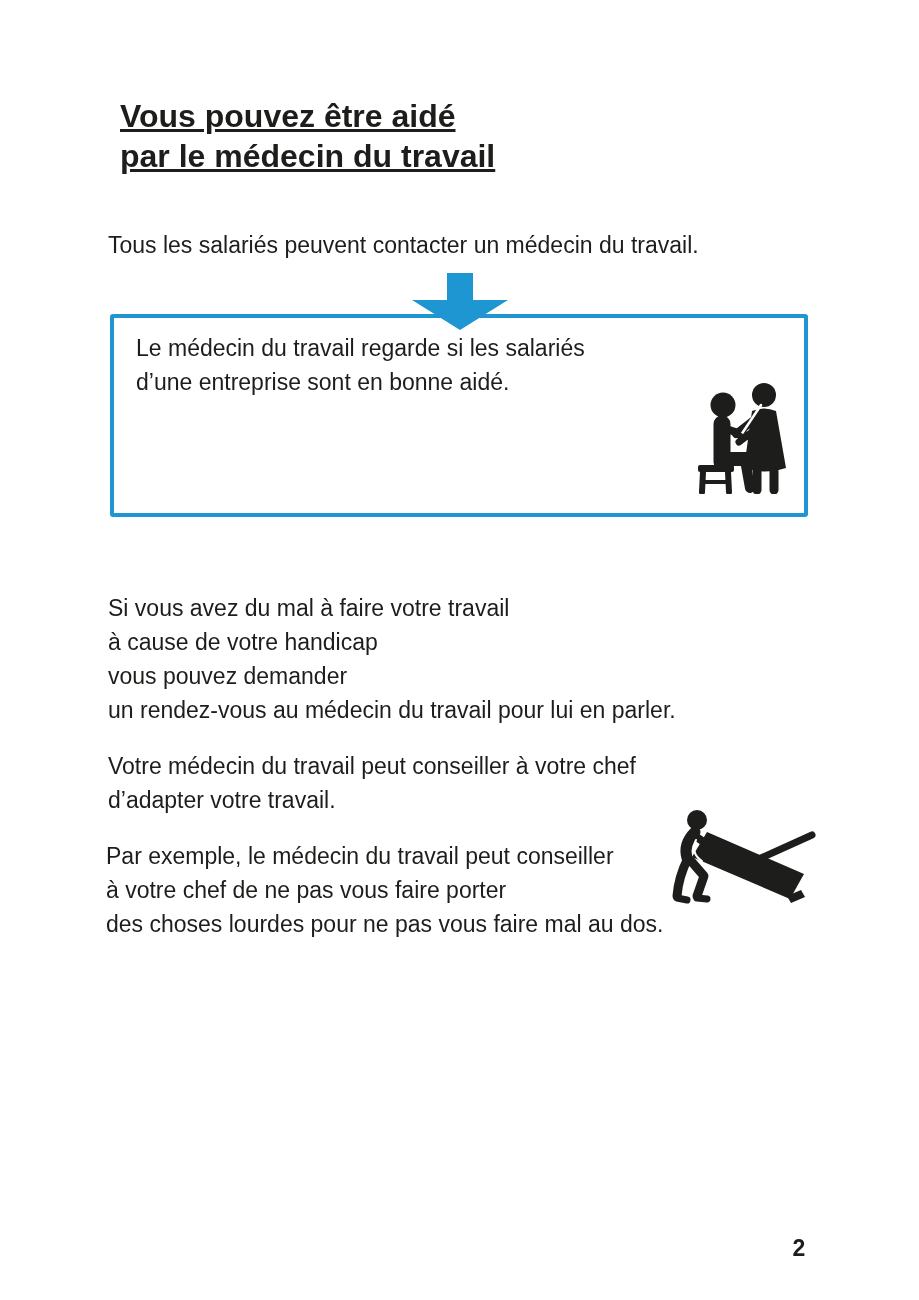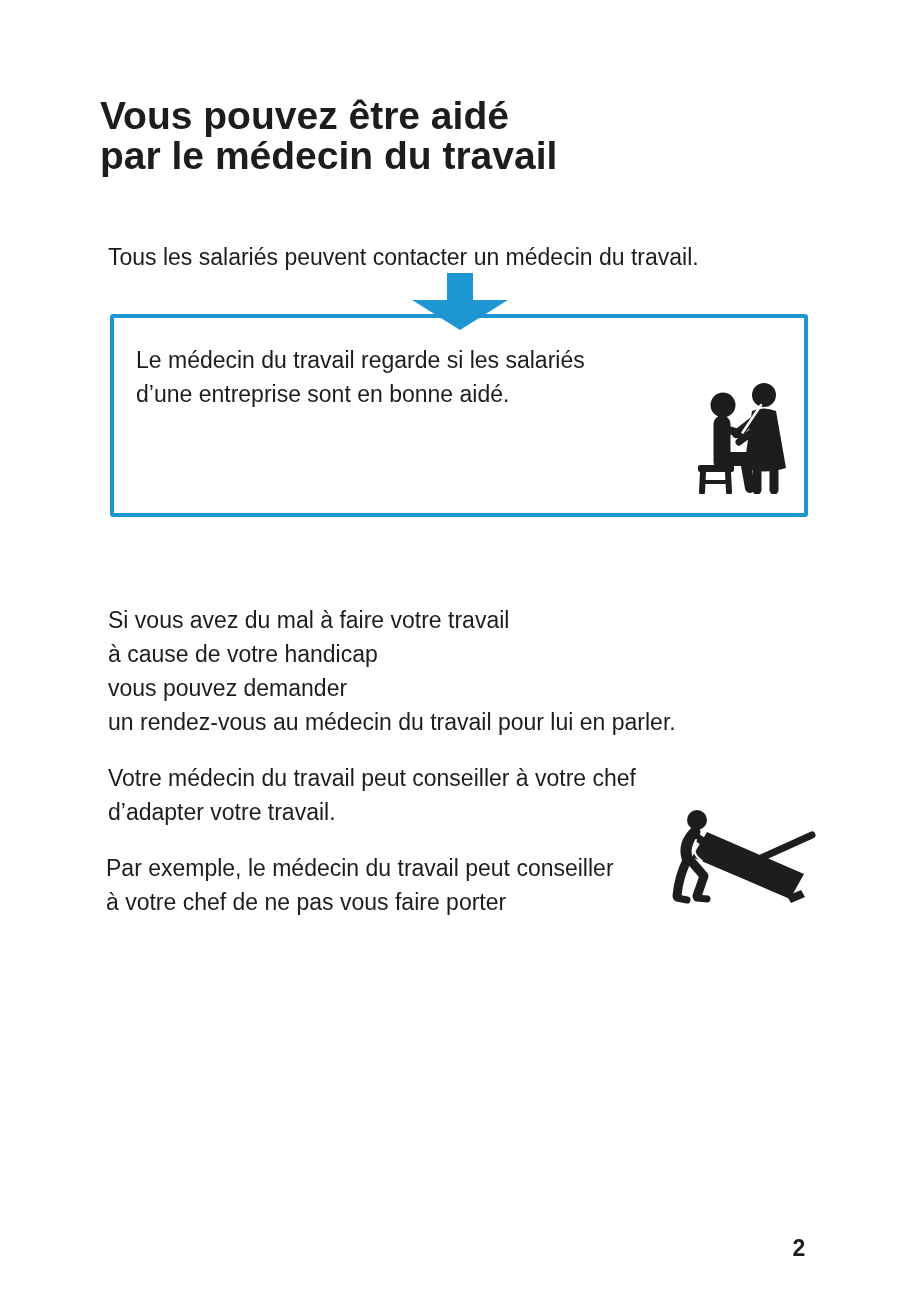--- a/index.html
+++ b/index.html
@@ -2,24 +2,24 @@
 <html lang="fr" style="--accent: #1e96d2; --ink: #1d1d1b;"><head>
 <meta charset="utf-8">
 <style>
   :root { --accent:#1e96d2; --ink:#1d1d1b; }
   html,body { margin:0; padding:0; background:#ffffff; }
   .page {
     position:relative; width:919px; height:1300px; background:#ffffff;
     font-family:"Liberation Sans", sans-serif; color:var(--ink); overflow:hidden;
   }
   .title {
-    position:absolute; left:100px; top:96px;
-    font-size:39px; font-weight:bold; line-height:40px;
+    position:absolute; left:120px; top:96px;
+    font-size:32px; font-weight:bold; line-height:40px;text-decoration:underline;
   }
-  .bodytext { font-size:23px; line-height:34px;margin-top:12px; }
+  .bodytext { font-size:23px; line-height:34px; }
   .intro { position:absolute; left:108px; top:228px; }
   .down-arrow { position:absolute; left:412px; top:273px; width:96px; height:57px; z-index:2; }
   .callout {
     position:absolute; left:110px; top:314px; width:698px; height:203px;
     border:4px solid var(--accent); border-radius:3px; box-sizing:border-box; z-index:1;
   }
   .callout-text { position:absolute; left:22px; top:13px; }
   .callout-text .para + .para { margin-top:22px; }
   .para-a { position:absolute; left:108px; top:591px; }
   .para-b { position:absolute; left:108px; top:749px; }
@@ -92,20 +92,21 @@
   </div>
 
   <div class="para-b bodytext">
     <div>Votre médecin du travail peut conseiller à votre chef</div>
     <div>d’adapter votre travail.</div>
   </div>
 
   <div class="para-c bodytext">
     <div>Par exemple, le médecin du travail peut conseiller</div>
     <div>à votre chef de ne pas vous faire porter</div>
+    <div>des choses lourdes pour ne pas vous faire mal au dos.</div>
   </div>
 
   <svg class="wheelbarrow-icon" viewBox="0 0 154 100" aria-hidden="true">
 
     <path class="ink-stroke" stroke-width="7" d="M95 52 L146 29"></path>
 
     <polygon class="ink-fill" points="41,26 138,68 124,93 26,51"></polygon>
 
     <polygon class="ink-fill" points="121,90 135,84 139,91 125,97"></polygon>
 

